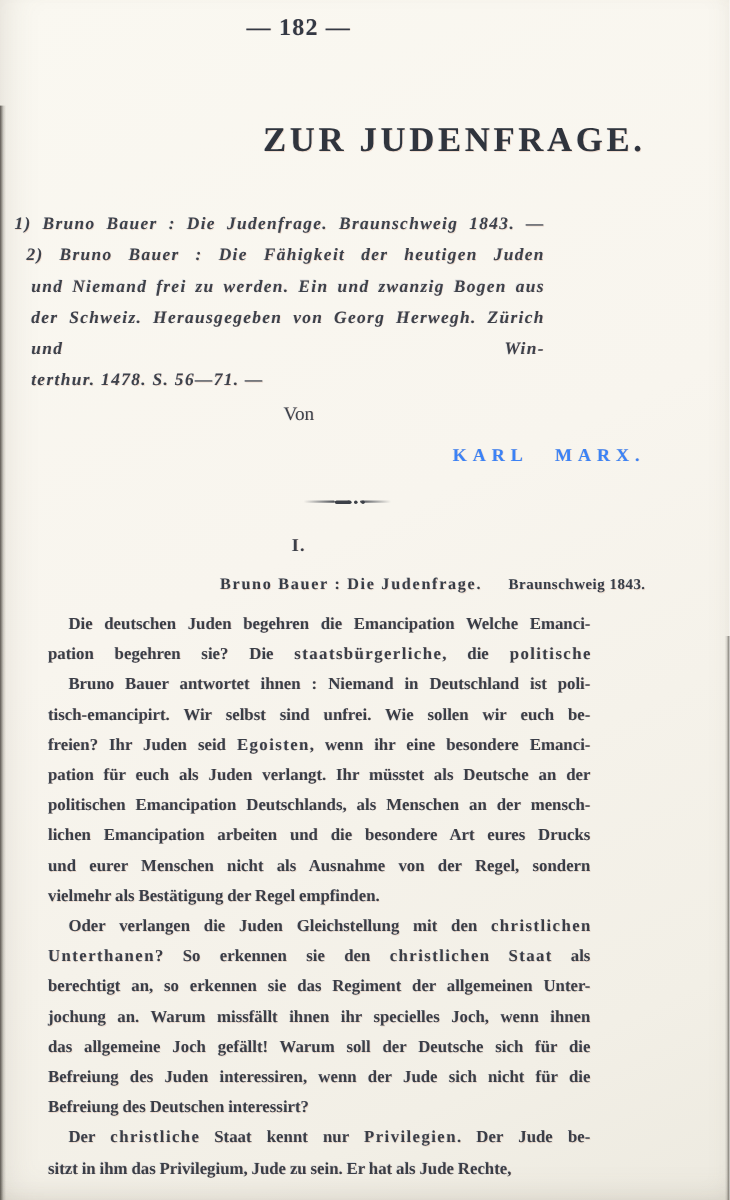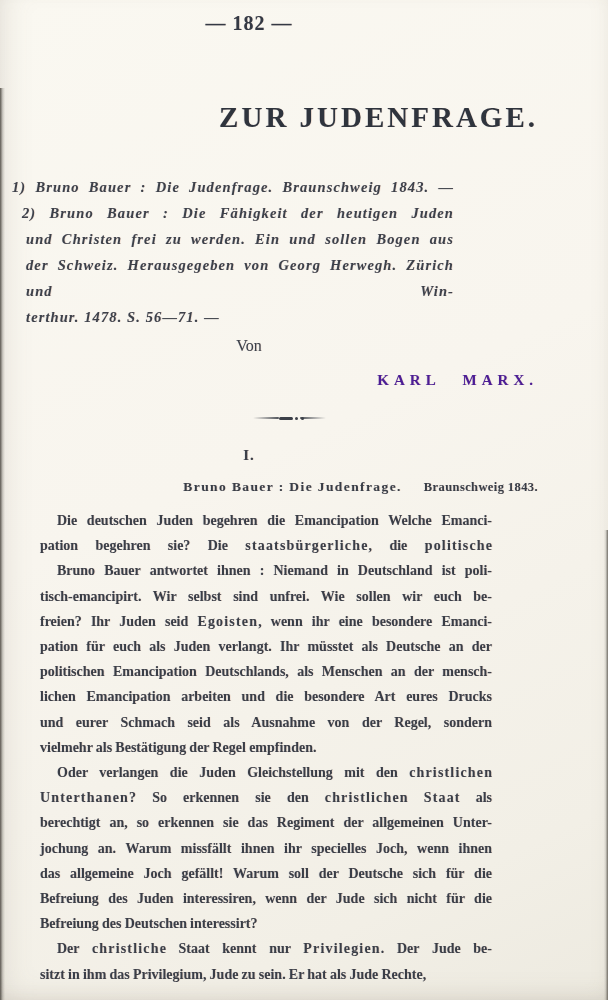--- a/index.html
+++ b/index.html
@@ -54,21 +54,21 @@
   }
   .bib-line { text-align: justify; text-align-last: justify; }
   .bib-line.bib-last { text-align: left; text-align-last: left; }
   .bib-line.bib-i2 { margin-left: 10px; }
   .bib-line.bib-in { margin-left: 14px; }
 
   .von { margin-top: 7px; font-size: 16px; color: #3d424b; }
   .author {
     margin-top: 17px;
     font-size: 15px; font-weight: 700; letter-spacing: 5px; word-spacing: 14px;
-    color: #4c1d95;
+    color: #3b82f6;
   }
 
   .ornament { margin-top: 25px; display: flex; justify-content: center; align-items: center; height: 8px; }
   .orn-line { height: 1.5px; width: 26px; background: linear-gradient(to right, rgba(60,64,72,0), rgba(60,64,72,0.9)); border-radius: 1px; }
   .orn-line.r { background: linear-gradient(to left, rgba(60,64,72,0), rgba(60,64,72,0.9)); }
   .orn-bar { height: 3px; width: 14px; background: #3c4048; border-radius: 2px; }
   .orn-dots { width: 3px; height: 3px; border-radius: 50%; background: #3c4048; margin: 0 2px;
               box-shadow: 6px 0 0 #3c4048, -6px 0 0 #3c4048; }
 
   .numeral { margin-top: 25px; font-size: 15px; font-weight: 700; letter-spacing: 1px; }
@@ -94,21 +94,21 @@
 
 <div class="page">
 
   <div class="center-b page-number ink">— 182 —</div>
 
   <div class="center-a title ink">ZUR JUDENFRAGE.</div>
 
   <div class="bib ink">
       <div class="bib-line">1) Bruno Bauer : Die Judenfrage. Braunschweig 1843. —</div>
       <div class="bib-line bib-i2">2) Bruno Bauer : Die Fähigkeit der heutigen Juden</div>
-      <div class="bib-line bib-in">und Christen frei zu werden. Ein und sollen Bogen aus</div>
+      <div class="bib-line bib-in">und Niemand frei zu werden. Ein und zwanzig Bogen aus</div>
       <div class="bib-line bib-in">der Schweiz. Herausgegeben von Georg Herwegh. Zürich und Win-</div>
       <div class="bib-line bib-last bib-in">terthur. 1478. S. 56—71. —</div>
     </div>
 
   <div class="center-b von ink">Von</div>
 
   <div class="center-a author ink">KARL MARX.</div>
 
   <div class="center-a ornament">
     <span class="orn-line"></span>
@@ -128,21 +128,21 @@
         <div class="line just first">Die deutschen Juden begehren die Emancipation  Welche Emanci-</div>
         <div class="line just">pation begehren sie? Die s t a a t s b ü r g e r l i c h e , die p o l i t i s c h e</div>
       </div>
       <div class="para">
         <div class="line just first">Bruno Bauer antwortet ihnen : Niemand in Deutschland ist poli-</div>
         <div class="line just">tisch-emancipirt. Wir selbst sind unfrei. Wie sollen wir euch be-</div>
         <div class="line just">freien? Ihr Juden seid E g o i s t e n , wenn ihr eine besondere Emanci-</div>
         <div class="line just">pation für euch als Juden verlangt. Ihr müsstet als Deutsche an der</div>
         <div class="line just">politischen Emancipation Deutschlands, als Menschen an der mensch-</div>
         <div class="line just">lichen Emancipation arbeiten und die besondere Art eures Drucks</div>
-        <div class="line just">und eurer Schmach seid als Ausnahme von der Regel, sondern</div>
+        <div class="line just">und eurer Menschen nicht als Ausnahme von der Regel, sondern</div>
         <div class="line">vielmehr als Bestätigung der Regel empfinden.</div>
       </div>
       <div class="para">
         <div class="line just first">Oder verlangen die Juden Gleichstellung mit den c h r i s t l i c h e n</div>
         <div class="line just">U n t e r t h a n e n ? So erkennen sie den c h r i s t l i c h e n S t a a t als</div>
         <div class="line just">berechtigt an, so erkennen sie das Regiment der allgemeinen Unter-</div>
         <div class="line just">jochung an. Warum missfällt ihnen ihr specielles Joch, wenn ihnen</div>
         <div class="line just">das allgemeine Joch gefällt! Warum soll der Deutsche sich für die</div>
         <div class="line just">Befreiung des Juden interessiren, wenn der Jude sich nicht für die</div>
         <div class="line">Befreiung des Deutschen interessirt?</div>

